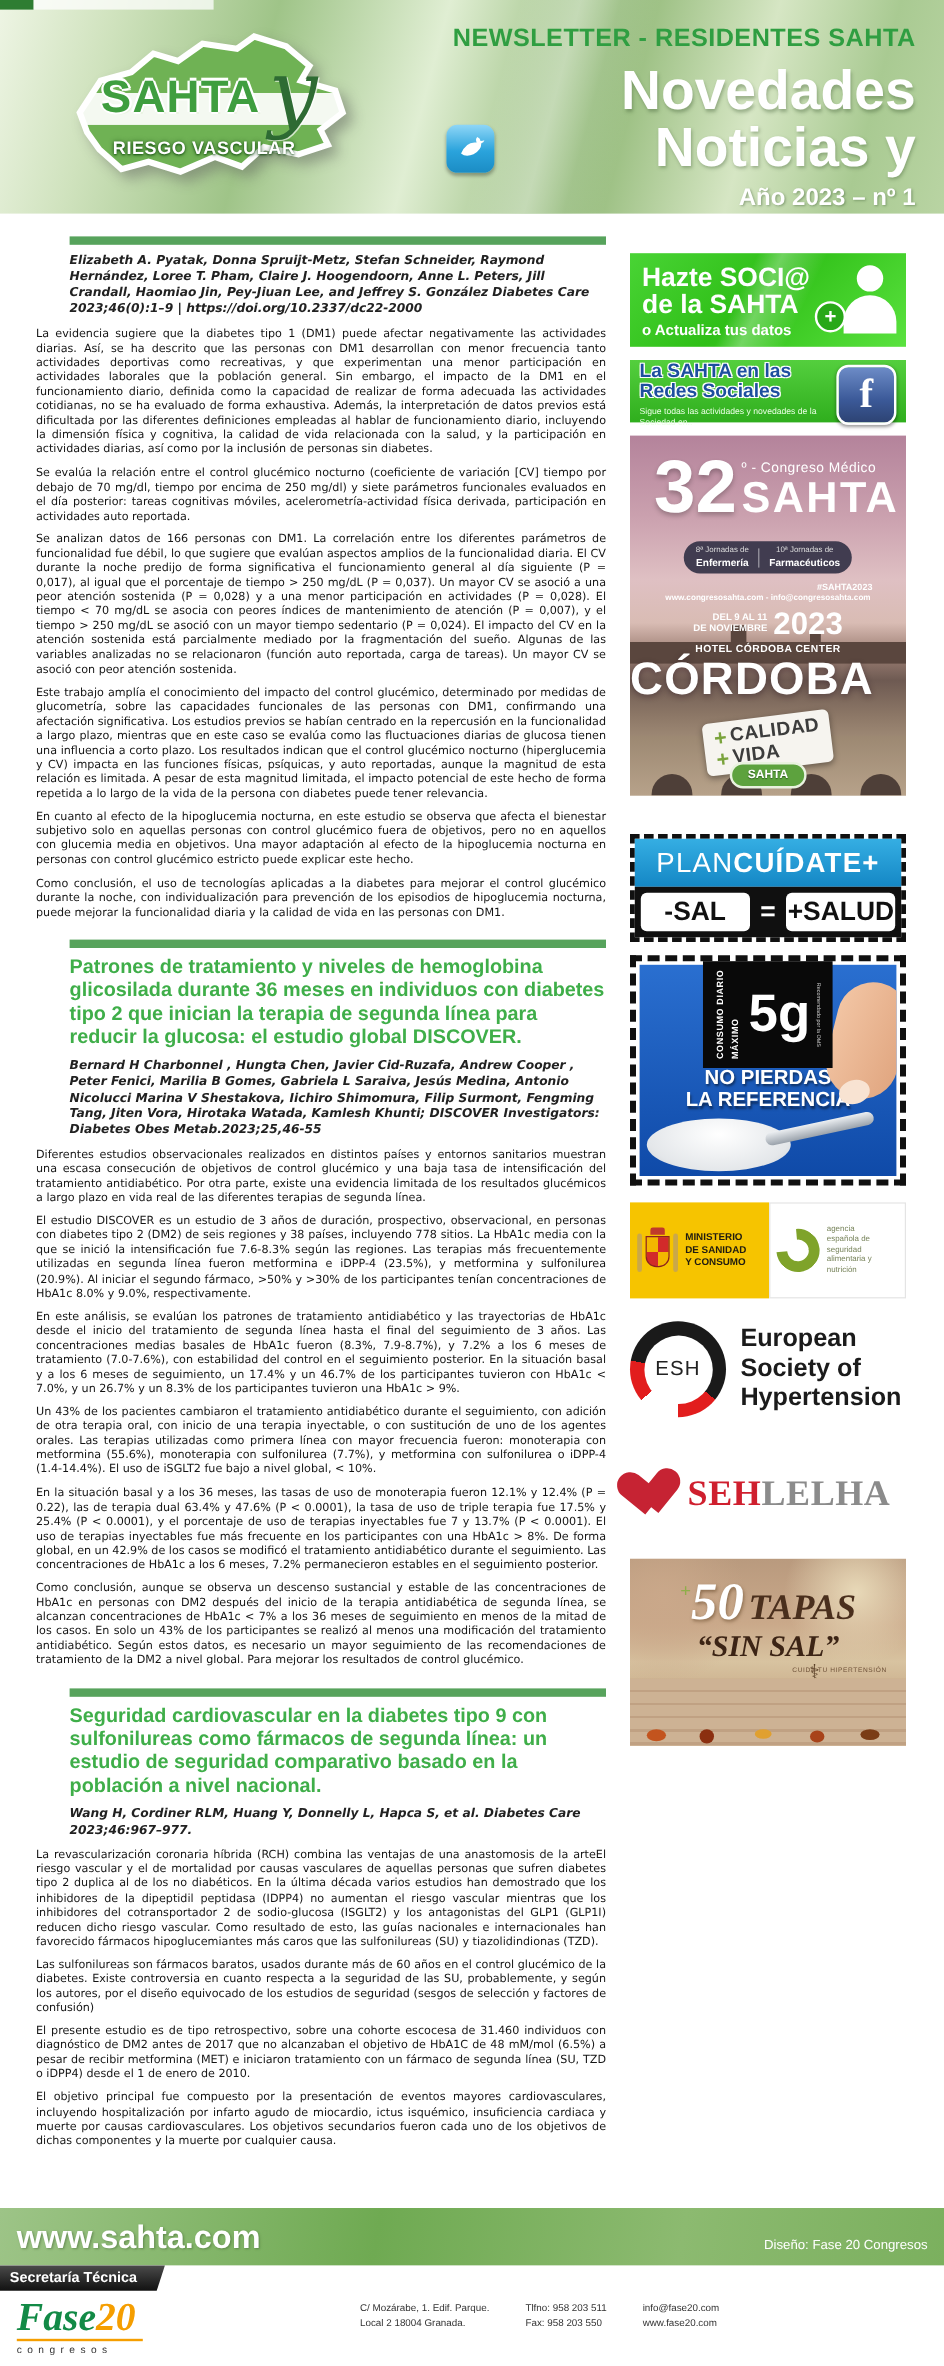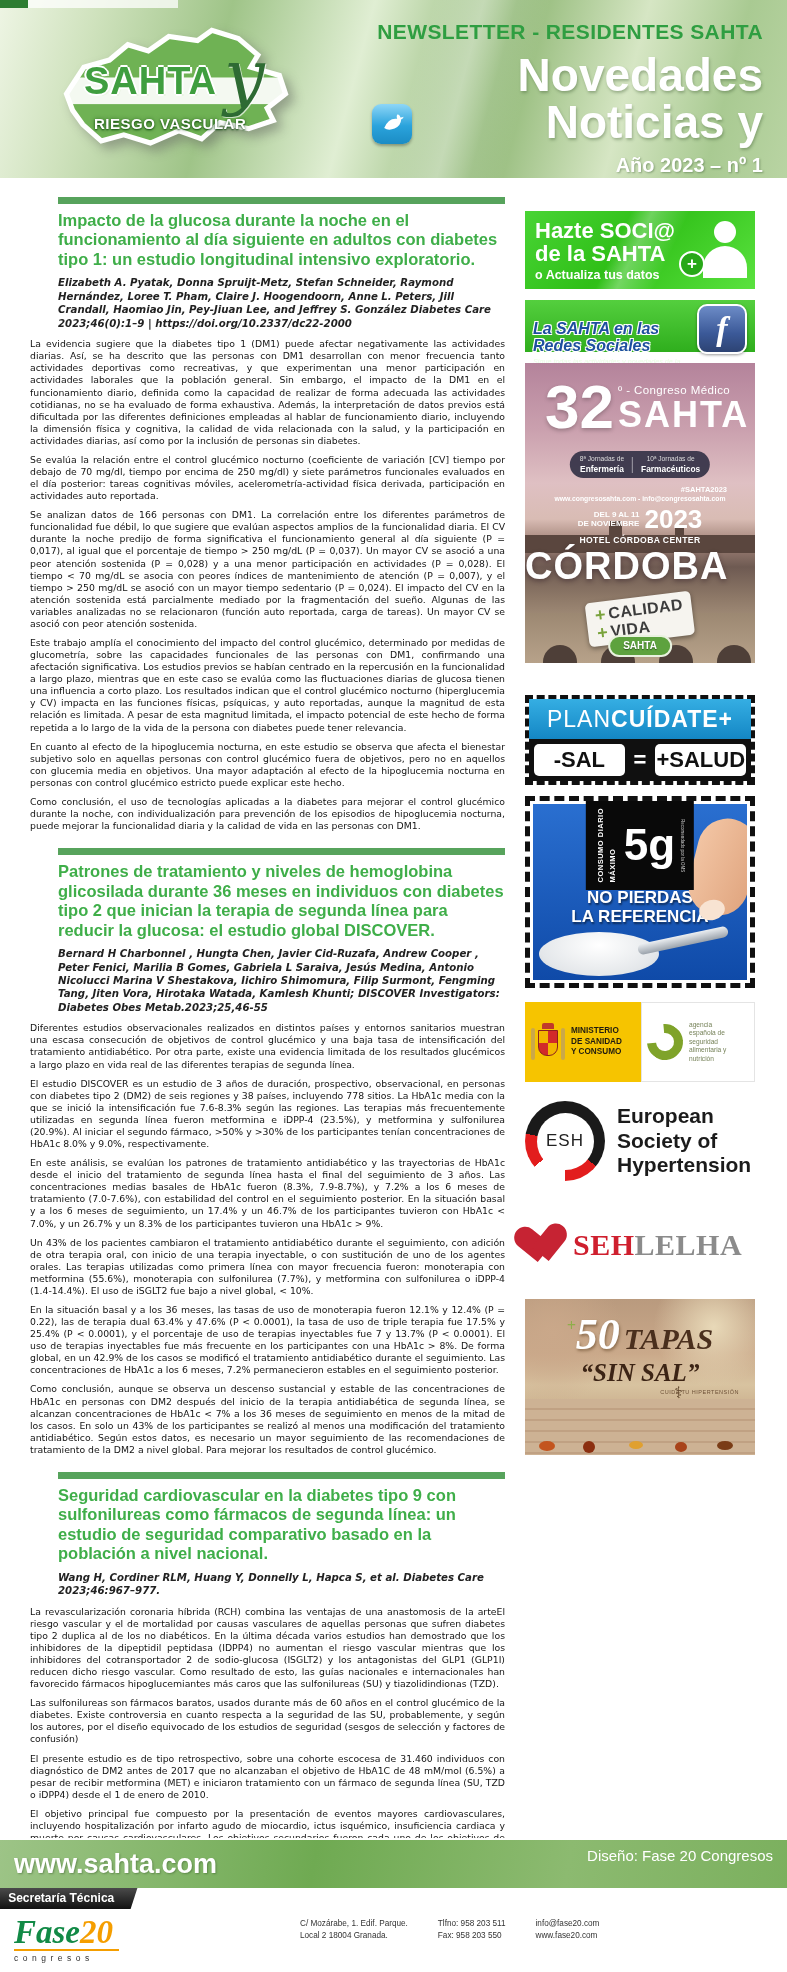--- a/index.html
+++ b/index.html
@@ -57,22 +57,22 @@
   .join .l1,.join .l2{font-size:22px;font-weight:bold;line-height:1.04;position:relative;}
   .join .l3{font-size:12.5px;font-weight:bold;margin-top:2px;position:relative;}
   .person{position:absolute;right:8px;top:10px;width:46px;height:58px;}
   .person .head{position:absolute;left:13px;top:0;width:22px;height:22px;background:#fff;border-radius:50%;}
   .person .torso{position:absolute;left:2px;top:25px;width:44px;height:32px;background:#fff;
     border-radius:22px 22px 0 0;}
   .plusbadge{position:absolute;right:50px;top:40px;width:22px;height:22px;border-radius:50%;
     background:#28a818;border:2px solid #fff;color:#fff;font-size:17px;font-weight:bold;
     line-height:21px;text-align:center;}
 
-  .social{height:52px;position:relative;padding:20px 8px;box-sizing:border-box;
-    background:linear-gradient(180deg,#54cf3e,#2fae1d);font-style:italic;}
+  .social{height:52px;position:relative;padding:1px 8px;box-sizing:border-box;
+    background:linear-gradient(180deg,#54cf3e,#2fae1d);}
   .social .t1{font-size:16px;font-weight:bold;color:#1d4f9e;line-height:1.08;
     text-shadow:1px 1px 0 #fff,-1px -1px 0 #fff,1px -1px 0 #fff,-1px 1px 0 #fff;}
   .social .sub{font-size:7.2px;color:#eaffe4;margin-top:2px;line-height:1.25;width:148px;}
   .fb{position:absolute;right:8px;top:4px;width:46px;height:46px;border-radius:10px;
     background:linear-gradient(180deg,#6d8cc7,#3b5998 60%,#2d4373);border:2px solid #fff;
     box-shadow:0 1px 3px rgba(0,0,0,.4);color:#fff;font-weight:bold;font-size:34px;text-align:center;
     line-height:46px;font-family:"Liberation Serif",serif;}
 
   .poster{height:300px;position:relative;overflow:hidden;color:#fff;
     background:linear-gradient(180deg,#b4839b 0%,#caa0ae 22%,#dfc0c3 40%,#d9bcb4 52%,
@@ -193,21 +193,21 @@
   .tapas-sub{position:absolute;top:60px;left:0;right:0;text-align:center;
     font-family:"Liberation Serif",serif;font-style:italic;font-weight:bold;font-size:25px;color:#3c2415;}
   .tapas-note{position:absolute;top:90px;right:16px;font-size:5.5px;color:#6e5138;letter-spacing:.5px;}
   .steth{position:absolute;top:84px;right:72px;font-size:16px;color:#5a4027;}
 
   
   .fband{position:absolute;left:0;right:0;bottom:84px;height:48px;
     background:linear-gradient(100deg,#9dc487,#6faa52 40%,#8cba70 72%,#7bb05e);}
   .fsite{font-size:27px;font-weight:bold;color:#fff;padding:9px 0 0 14px;
     text-shadow:1px 1px 2px rgba(40,70,30,.4);}
-  .fdesign{position:absolute;right:14px;top:7px;font-size:15px;color:#fff;}
+  .fdesign{position:absolute;right:14px;top:25px;font-size:11px;color:#fff;}
   .fbottom{position:absolute;left:0;right:0;bottom:0;height:84px;background:#fff;}
   .ribbon{position:absolute;left:-8px;top:0px;background:linear-gradient(180deg,#4a4a4a,#111);
     color:#fff;font-size:12px;font-weight:bold;padding:3px 20px 4px 16px;transform:skewX(-18deg);}
   .ribbon span{display:inline-block;transform:skewX(18deg);}
   .f20{position:absolute;left:14px;top:28px;}
   .f20 .brand{font-family:"Liberation Serif",serif;font-style:italic;font-weight:bold;font-size:33px;
     color:#128a46;line-height:1;border-bottom:2px solid #f59e00;padding-right:6px;}
   .f20 .brand .n{color:#f59e00;}
   .f20 .sub{font-size:8.5px;letter-spacing:4.5px;color:#333;margin-top:2px;}
   .fcontact{position:absolute;left:300px;top:30px;display:flex;gap:30px;font-size:8.2px;color:#333;
@@ -251,21 +251,20 @@
       </svg>
     </div>
   </div>
 
   <div class="main">
 
     <div class="articles">
 
       <div class="article">
         <div class="tbar"></div>
-        <div class="atitle">Impacto de la glucosa durante la noche en el funcionamiento al día siguiente en adultos con diabetes tipo 1: un estudio longitudinal intensivo exploratorio.</div>
         <div class="aauthors">Elizabeth A. Pyatak, Donna Spruijt-Metz, Stefan Schneider, Raymond Hernández, Loree T. Pham, Claire J. Hoogendoorn, Anne L. Peters, Jill Crandall, Haomiao Jin, Pey-Jiuan Lee, and Jeffrey S. González Diabetes Care 2023;46(0):1–9 | https://doi.org/10.2337/dc22-2000</div>
         <p class="apara">La evidencia sugiere que la diabetes tipo 1 (DM1) puede afectar negativamente las actividades diarias. Así, se ha descrito que las personas con DM1 desarrollan con menor frecuencia tanto actividades deportivas como recreativas, y que experimentan una menor participación en actividades laborales que la población general. Sin embargo, el impacto de la DM1 en el funcionamiento diario, definida como la capacidad de realizar de forma adecuada las actividades cotidianas, no se ha evaluado de forma exhaustiva. Además, la interpretación de datos previos está dificultada por las diferentes definiciones empleadas al hablar de funcionamiento diario, incluyendo la dimensión física y cognitiva, la calidad de vida relacionada con la salud, y la participación en actividades diarias, así como por la inclusión de personas sin diabetes.</p>
         <p class="apara">Se evalúa la relación entre el control glucémico nocturno (coeficiente de variación [CV] tiempo por debajo de 70 mg/dl, tiempo por encima de 250 mg/dl) y siete parámetros funcionales evaluados en el día posterior: tareas cognitivas móviles, acelerometría-actividad física derivada, participación en actividades auto reportada.</p>
         <p class="apara">Se analizan datos de 166 personas con DM1. La correlación entre los diferentes parámetros de funcionalidad fue débil, lo que sugiere que evalúan aspectos amplios de la funcionalidad diaria. El CV durante la noche predijo de forma significativa el funcionamiento general al día siguiente (P = 0,017), al igual que el porcentaje de tiempo &gt; 250 mg/dL (P = 0,037). Un mayor CV se asoció a una peor atención sostenida (P = 0,028) y a una menor participación en actividades (P = 0,028). El tiempo &lt; 70 mg/dL se asocia con peores índices de mantenimiento de atención (P = 0,007), y el tiempo &gt; 250 mg/dL se asoció con un mayor tiempo sedentario (P = 0,024). El impacto del CV en la atención sostenida está parcialmente mediado por la fragmentación del sueño. Algunas de las variables analizadas no se relacionaron (función auto reportada, carga de tareas). Un mayor CV se asoció con peor atención sostenida.</p>
         <p class="apara">Este trabajo amplía el conocimiento del impacto del control glucémico, determinado por medidas de glucometría, sobre las capacidades funcionales de las personas con DM1, confirmando una afectación significativa.  Los estudios previos se habían centrado en la repercusión en la funcionalidad a largo plazo, mientras que en este caso se evalúa como las fluctuaciones diarias de glucosa tienen una influencia a corto plazo. Los resultados indican que el control glucémico nocturno (hiperglucemia y CV) impacta en las funciones físicas, psíquicas, y auto reportadas, aunque la magnitud de esta relación es limitada. A pesar de esta magnitud limitada, el impacto potencial de este hecho de forma repetida a lo largo de la vida de la persona con diabetes puede tener relevancia.</p>
         <p class="apara">En cuanto al efecto de la hipoglucemia nocturna, en este estudio se observa que afecta el bienestar subjetivo solo en aquellas personas con control glucémico fuera de objetivos, pero no en aquellos con glucemia media en objetivos. Una mayor adaptación al efecto de la hipoglucemia nocturna en personas con control glucémico estricto puede explicar este hecho.</p>
         <p class="apara">Como conclusión, el uso de tecnologías aplicadas a la diabetes para mejorar el control glucémico durante la noche, con individualización para prevención de los episodios de hipoglucemia nocturna, puede mejorar la funcionalidad diaria y la calidad de vida en las personas con DM1.</p>
       </div>
 
       <div class="article">

